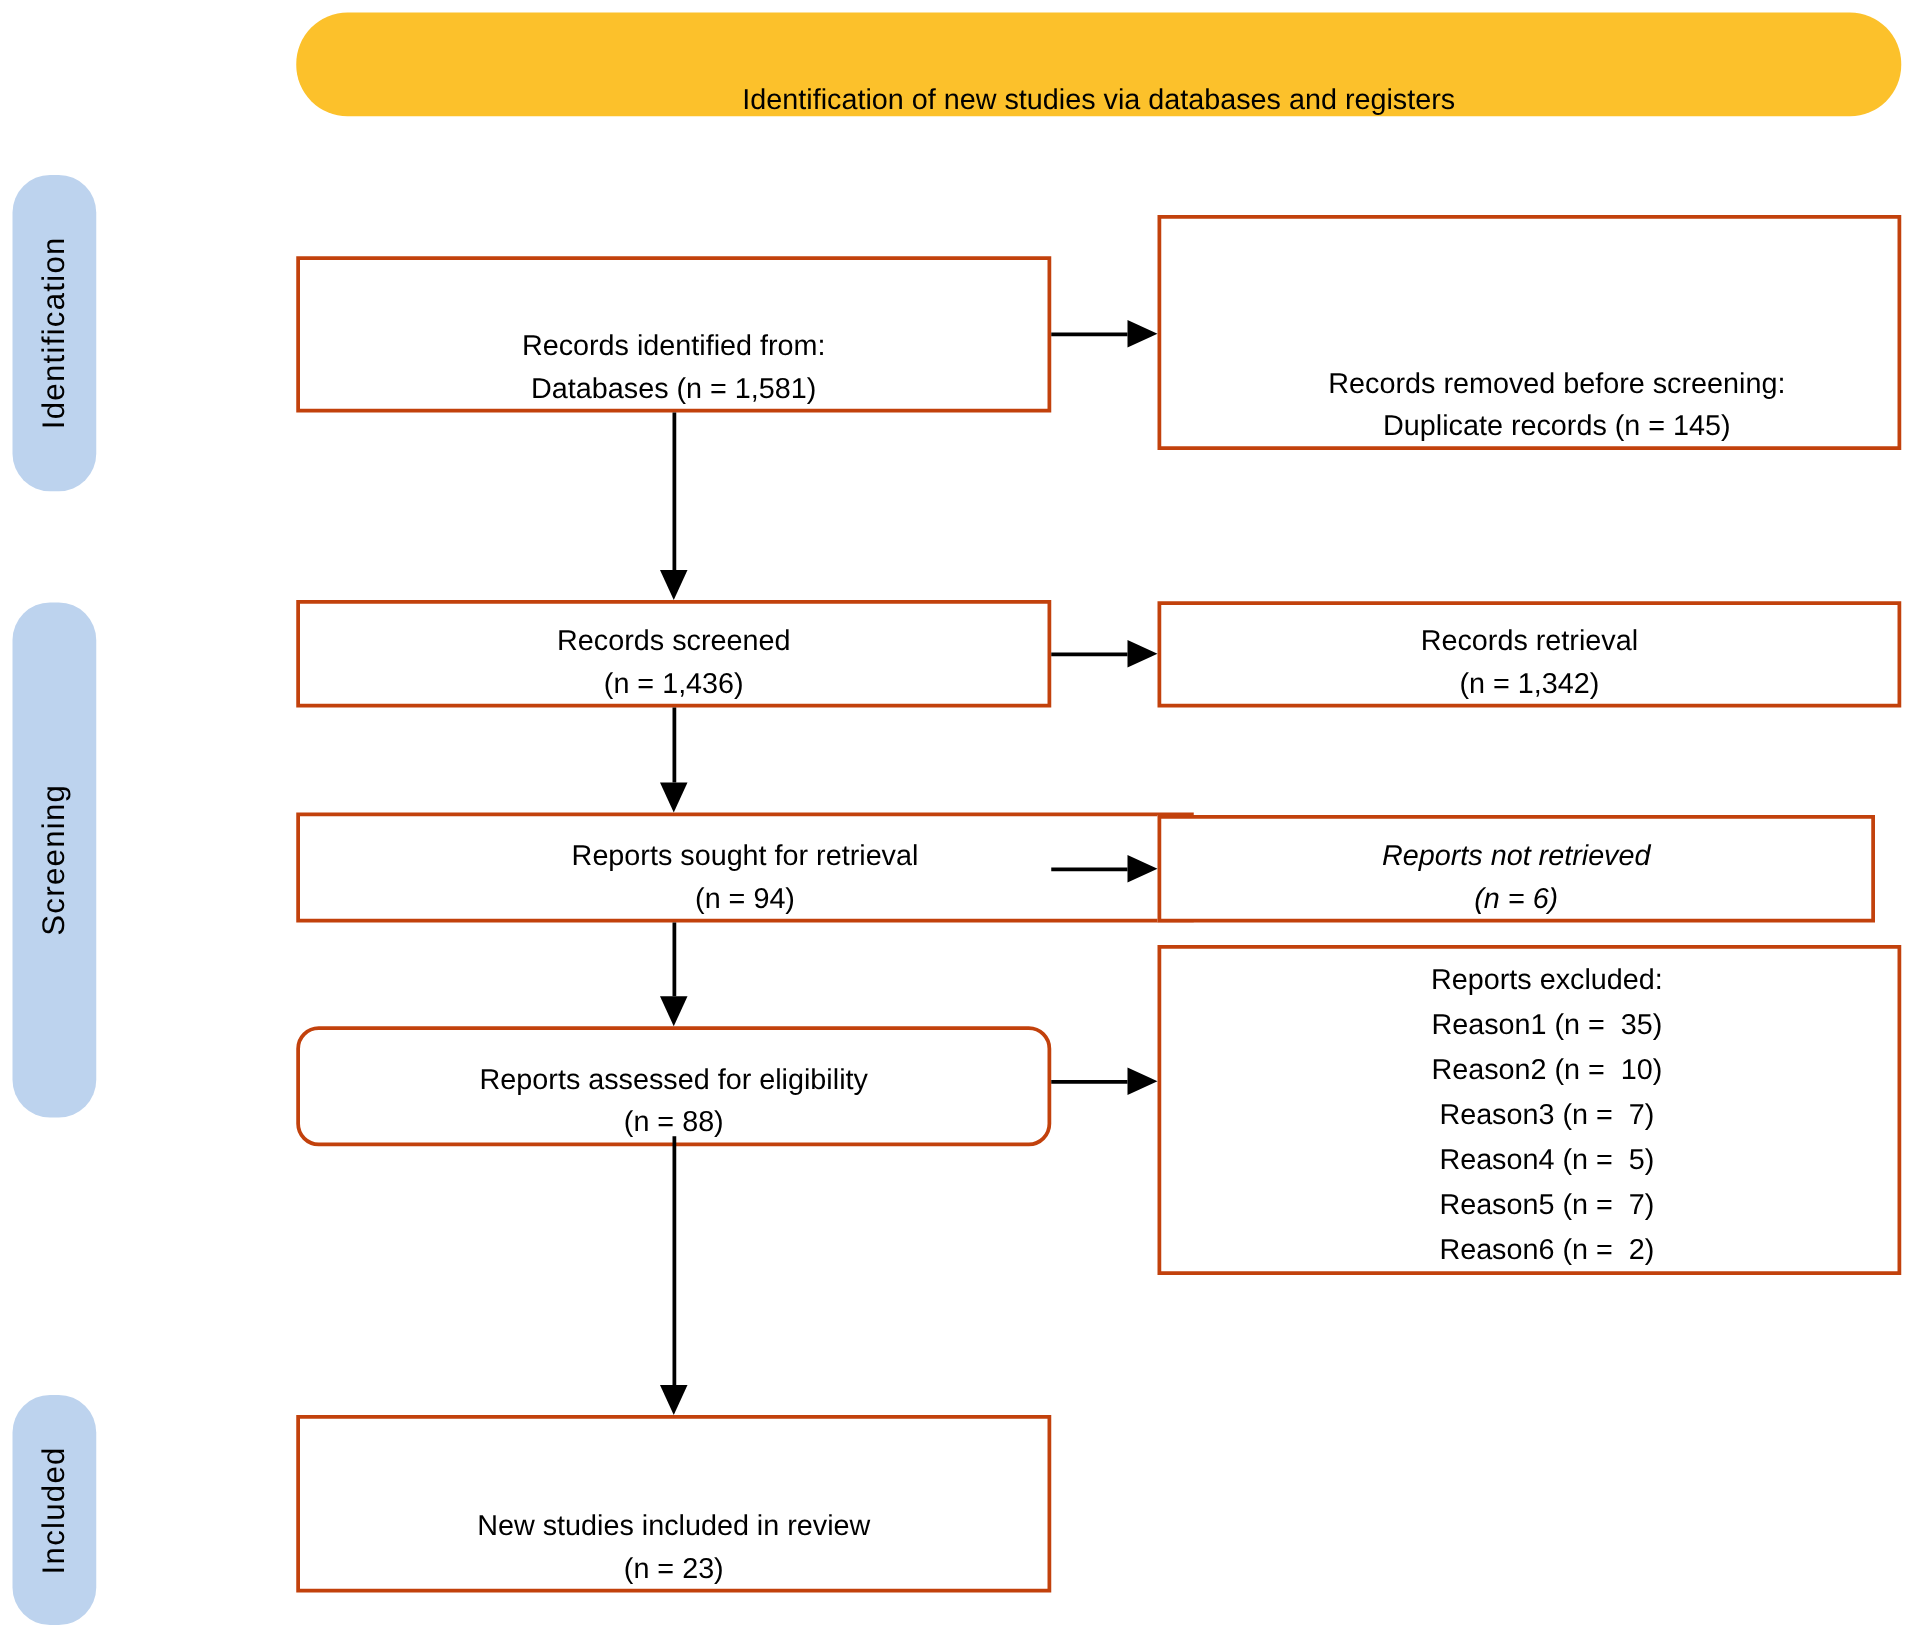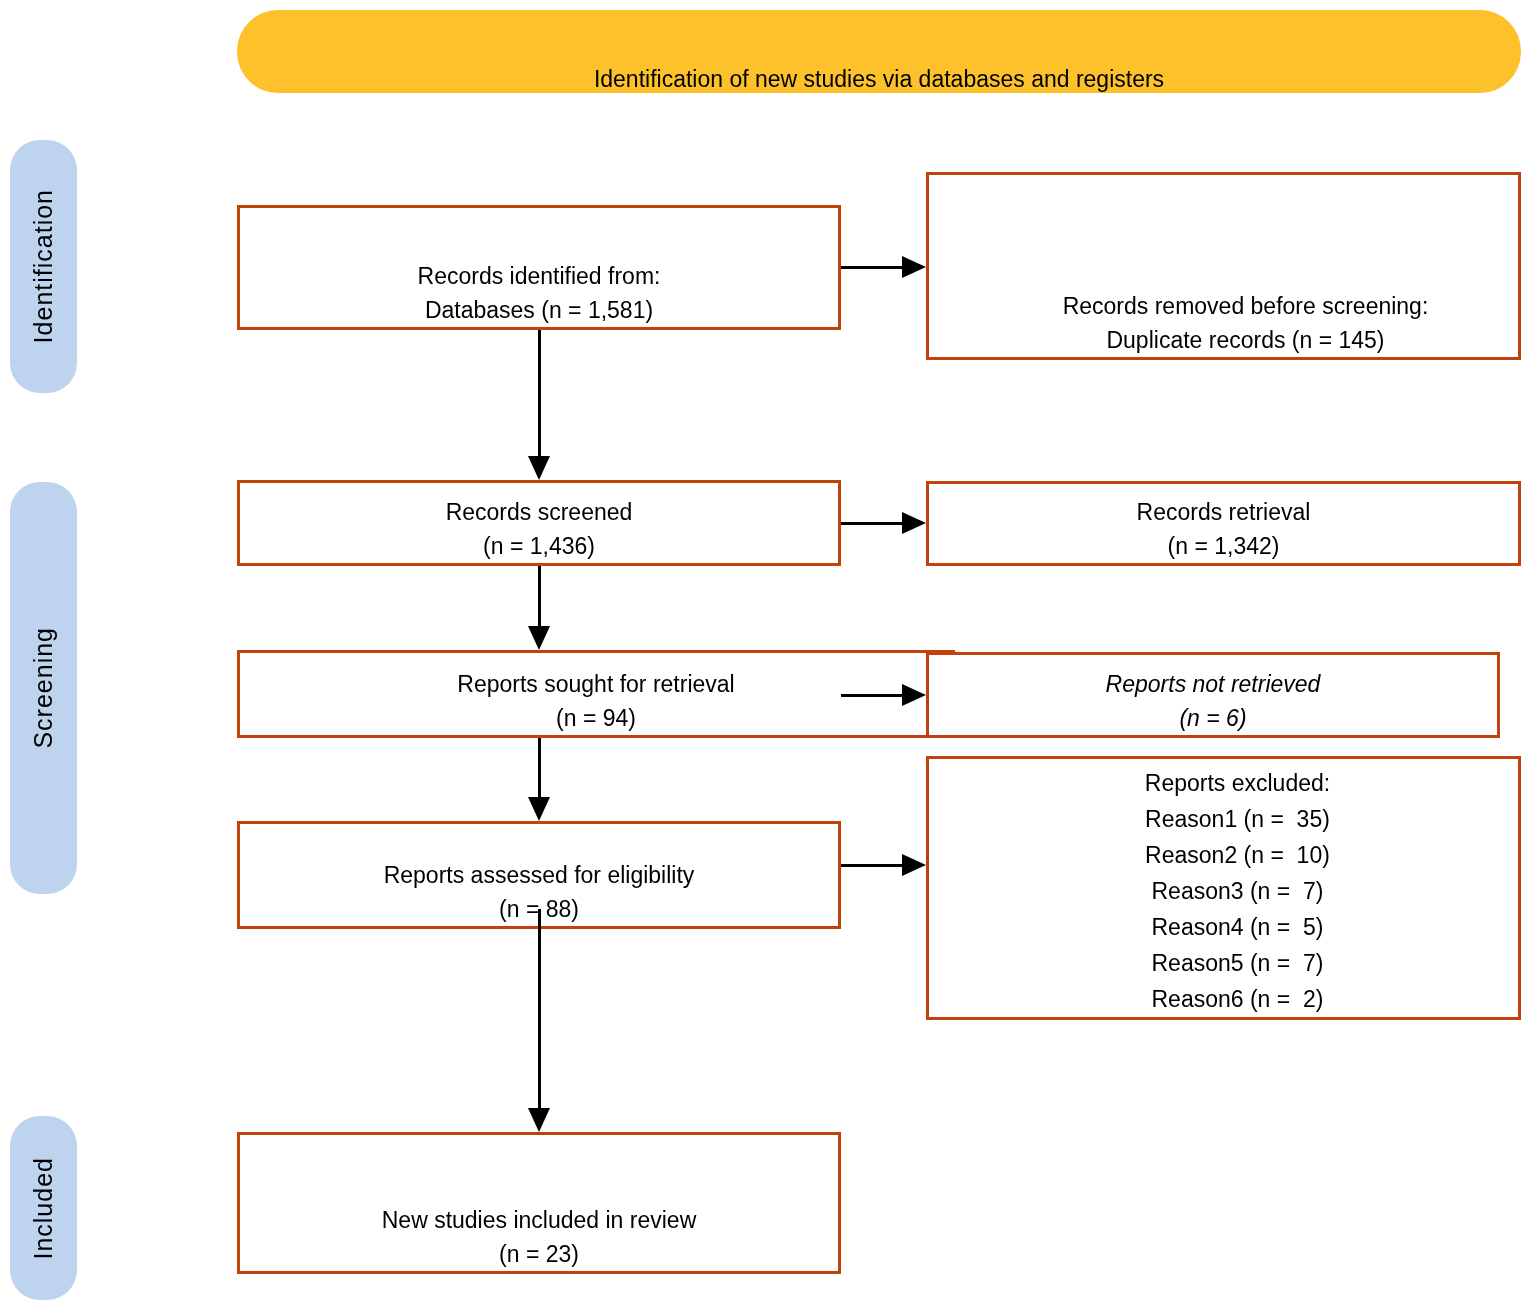--- a/index.html
+++ b/index.html
@@ -48,21 +48,21 @@
     display: flex; flex-direction: column;
     justify-content: flex-end; align-items: center;
     text-align: center;
     font-size: 23px;
     line-height: 34px;
     box-sizing: border-box;
   }
   .box-records-identified   { left: 237px; top: 205px;  width: 604px; height: 125px; }
   .box-records-screened     { left: 237px; top: 480px;  width: 604px; height: 86px; }
   .box-reports-sought       { left: 237px; top: 650px;  width: 718px; height: 88px; }
-  .box-reports-assessed     { left: 237px; top: 821px;  width: 604px; height: 108px; }
+  .box-reports-assessed     { left: 237px; top: 821px;  width: 604px; height: 96px; border-radius: 18px; }
   .box-new-studies          { left: 237px; top: 1132px; width: 604px; height: 142px; }
   .box-records-removed      { left: 926px; top: 172px;  width: 595px; height: 188px; padding-left: 44px; }
   .box-records-excluded     { left: 926px; top: 481px;  width: 595px; height: 85px; }
   .box-reports-not-retrieved{ left: 926px; top: 652px;  width: 574px; height: 86px; font-style: italic; }
   .box-reports-excluded     { left: 926px; top: 756px;  width: 595px; height: 264px; padding-left: 28px; }
 
   .multiline {
     white-space: pre;
     line-height: 36px;
   }

